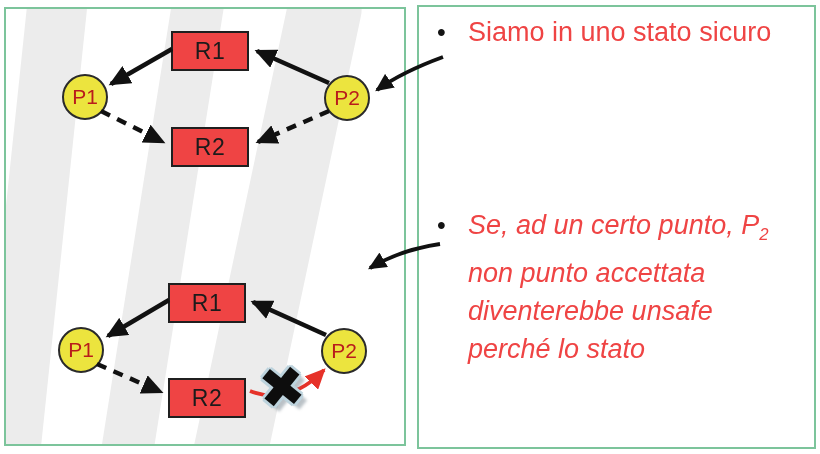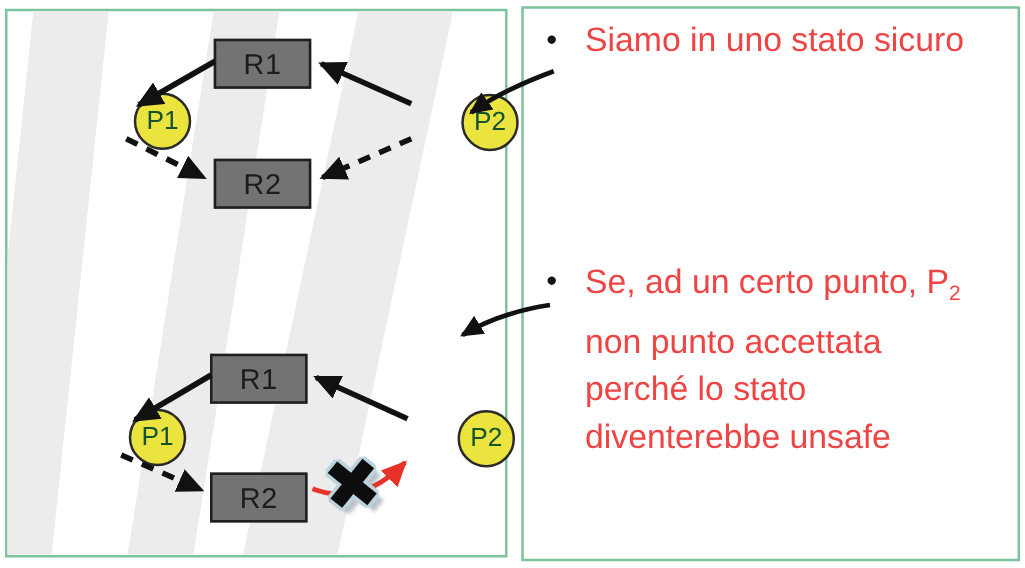--- a/index.html
+++ b/index.html
@@ -10,49 +10,49 @@
   .panel{position:absolute;border:2px solid #7cc49b;background:#ffffff;box-sizing:border-box;}
   .panel-left{left:4px;top:7px;width:402px;height:439px;overflow:hidden;}
   .panel-right{left:417px;top:5px;width:399px;height:444px;padding:4px 8px 0 18px;}
   
   .swoosh{position:absolute;top:-30px;height:520px;background:#ececec;border-radius:30px;}
   .s1{left:24px;width:60px;transform:rotate(6deg);transform-origin:top center;}
   .s2{left:170px;width:52px;transform:rotate(9deg);transform-origin:top center;}
   .s3{left:288px;width:74px;transform:rotate(12deg);transform-origin:top center;}
   
   .res-box{
-    position:absolute;width:78px;height:40px;background:#737373;border:2.5px solid #1f1f1f;
+    position:absolute;width:78px;height:40px;background:#ef4444;border:2.5px solid #1f1f1f;
     display:flex;align-items:center;justify-content:center;font-size:23px;color:#1b1b1b;
     box-sizing:border-box;z-index:2;letter-spacing:0.5px;
   }
   .proc{
     position:absolute;width:46px;height:46px;border-radius:50%;background:#ece43e;border:2.5px solid #2a2a2a;
-    display:flex;align-items:center;justify-content:center;font-size:21px;color:#14532d;
-    box-sizing:border-box;z-index:2;margin-left:45px;
+    display:flex;align-items:center;justify-content:center;font-size:21px;color:#b91c1c;
+    box-sizing:border-box;z-index:2;
   }
   .r1t{left:171px;top:31px;}  .p1t{left:62px;top:74px;}  .p2t{left:324px;top:75px;}  .r2t{left:171px;top:127px;}
   .r1b{left:168px;top:283px;} .p1b{left:58px;top:327px;} .p2b{left:321px;top:328px;} .r2b{left:168px;top:378px;}
   .edges{position:absolute;left:0;top:0;z-index:4;pointer-events:none;}
   .reject-x{
     position:absolute;left:251px;top:357px;width:62px;height:62px;z-index:6;
     font-size:56px;line-height:62px;text-align:center;font-weight:bold;color:#0d0d0d;
     transform:rotate(-6deg);
     text-shadow:
       -2px 0 0 #bdd3dd, 2px 0 0 #bdd3dd, 0 -2px 0 #bdd3dd, 0 2px 0 #bdd3dd,
       -2px -2px 0 #bdd3dd, 2px 2px 0 #bdd3dd, -2px 2px 0 #bdd3dd, 2px -2px 0 #bdd3dd,
       5px 6px 3px rgba(105,120,130,0.45);
   }
   
   .bullet-row{display:flex;align-items:flex-start;color:#141414;}
   .bullet-row.first{margin-top:2px;}
   .bullet-row.second{margin-top:155px;}
   .marker{width:31px;flex:0 0 31px;font-size:25px;line-height:38px;color:#141414;}
   .btext{font-size:27px;line-height:38px;color:#ef4444;}
   .btext sub{font-size:0.62em;}
-  .line{white-space:nowrap;}
+  .line{white-space:nowrap;font-style:italic;}
 </style>
 </head>
 <body>
 
 <div class="slide">
 
   <div class="panel panel-left">
     <div class="swoosh s1"></div>
     <div class="swoosh s2"></div>
     <div class="swoosh s3"></div>
@@ -61,22 +61,22 @@
   <div class="panel panel-right">
     <div class="bullet-row first">
       <span class="marker">•</span>
       <div class="btext">Siamo in uno stato sicuro</div>
     </div>
     <div class="bullet-row second">
       <span class="marker">•</span>
       <div class="btext">
         <div class="line"><span>Se, ad un certo punto, P</span><sub>2</sub></div>
         <div class="line">non punto accettata</div>
+        <div class="line">diventerebbe unsafe</div>
         <div class="line">perché lo stato</div>
-        <div class="line">diventerebbe unsafe</div>
       </div>
     </div>
   </div>
 
   <div class="res-box r1t">R1</div>
   <div class="proc p1t">P1</div>
   <div class="proc p2t">P2</div>
   <div class="res-box r2t">R2</div>
 
   <div class="res-box r1b">R1</div>

